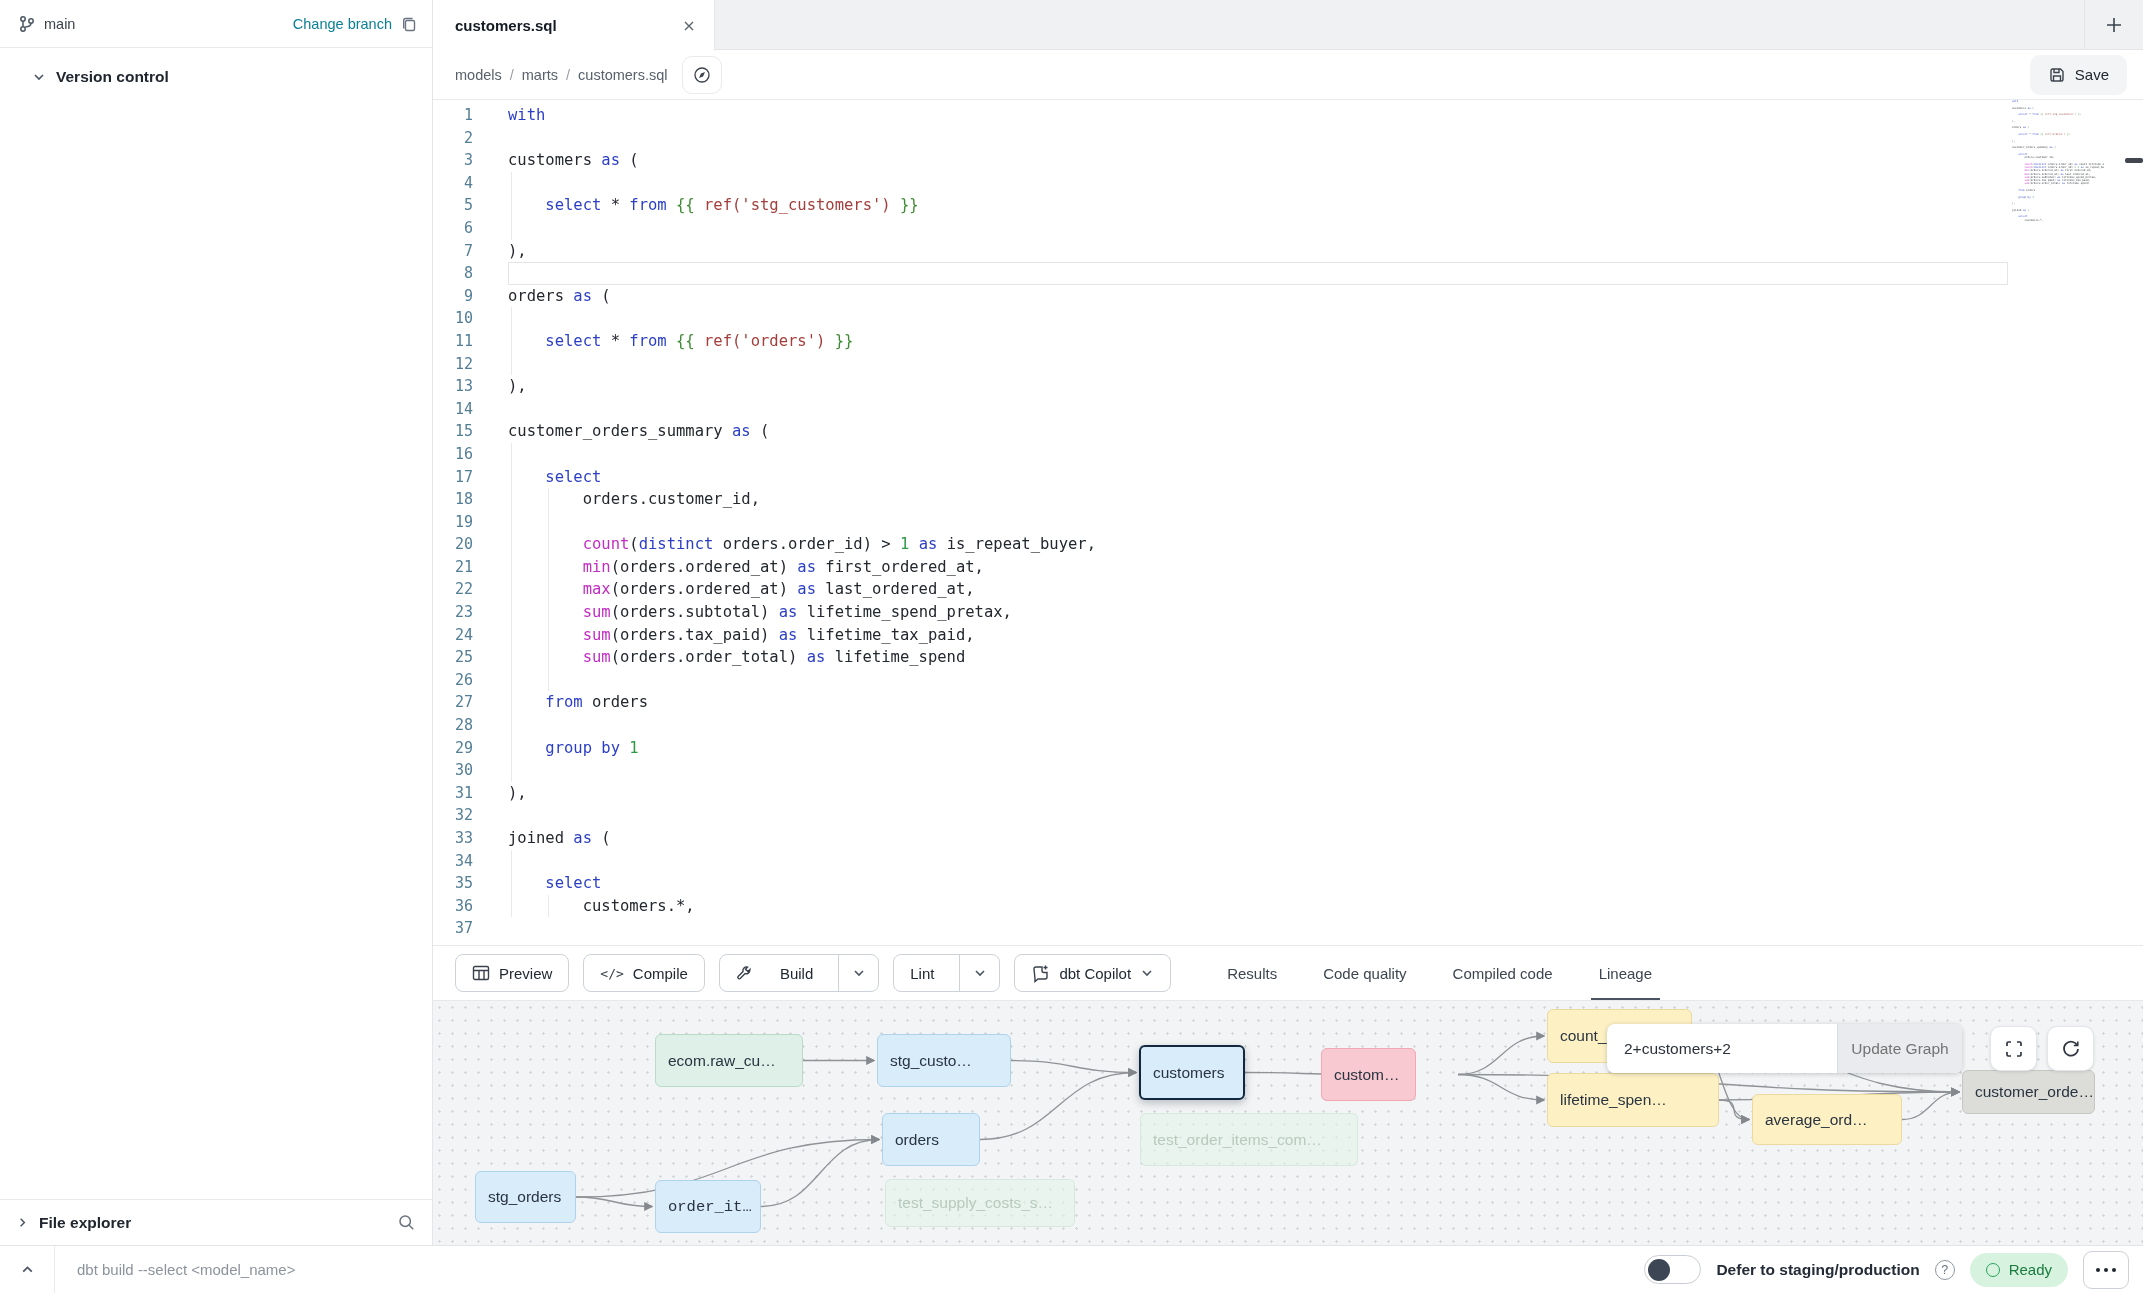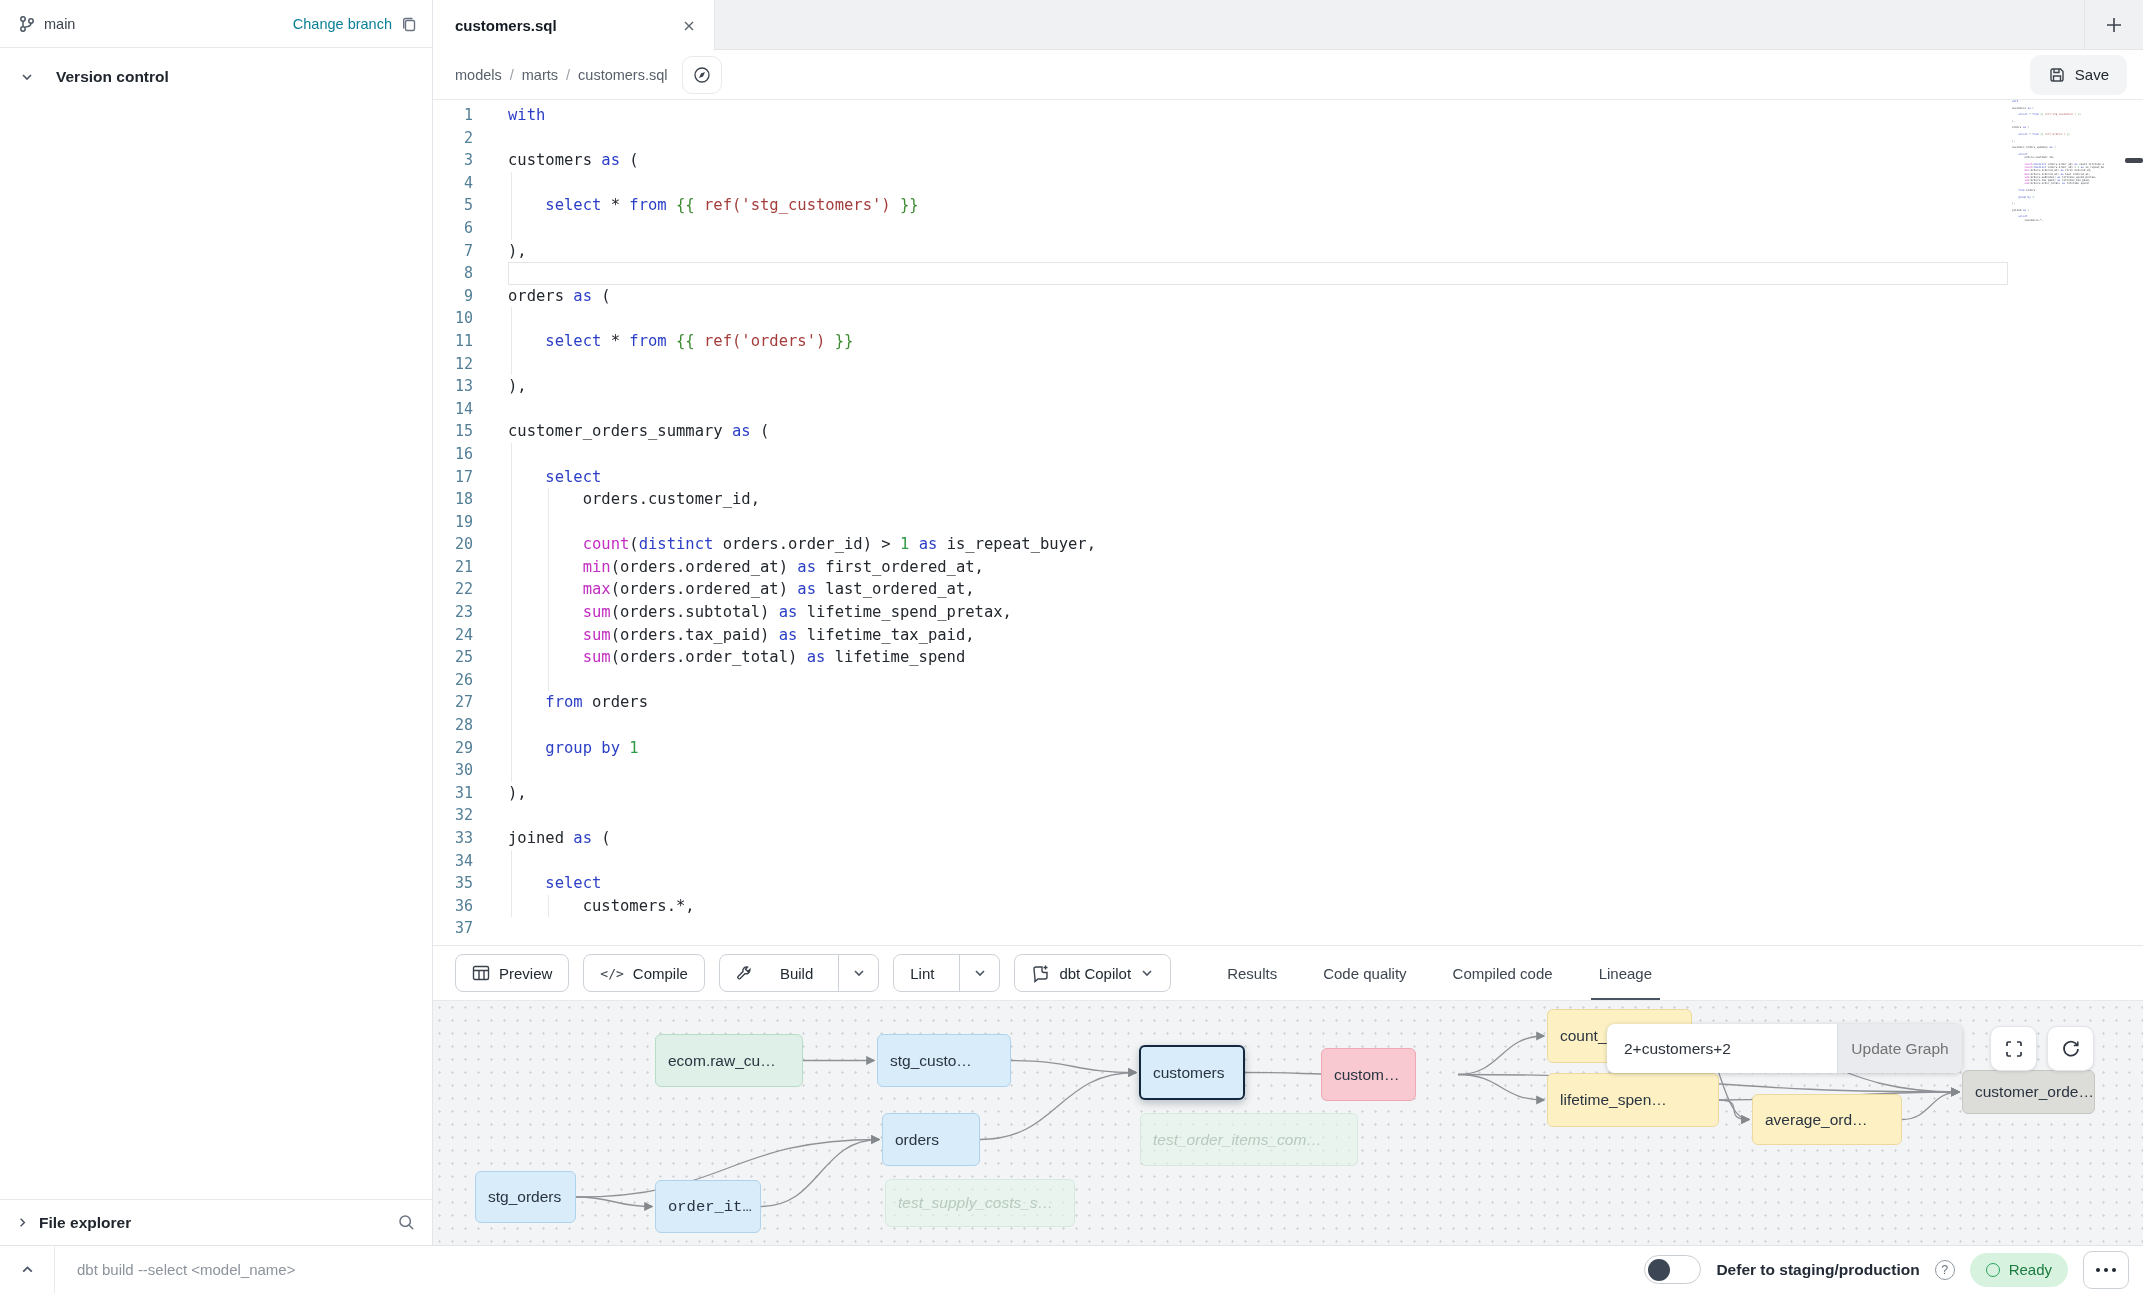--- a/index.html
+++ b/index.html
@@ -9,21 +9,21 @@
     width:2143px; height:1293px; }
 
   
   .sidebar { grid-row:1; grid-column:1; background:#fff; border-right:1px solid #e2e5e9;
     display:flex; flex-direction:column; }
   .sb-header { height:48px; border-bottom:1px solid #e8eaed; display:flex; align-items:center;
     padding:0 14px 0 18px; gap:8px; }
   .branch-name { font-size:14.5px; color:#3c434c; }
   .sb-header .spacer { flex:1; }
   .change-branch { font-size:14.5px; color:#0b7f96; cursor:pointer; }
-  .vc-row { display:flex; align-items:center; gap:22px; padding:20px 18px 14px 20px; }
+  .vc-row { display:flex; align-items:center; gap:10px; padding:20px 18px 14px 32px; }
   .vc-title { font-size:15.5px; font-weight:700; color:#20262e; }
   .pull-btn { margin:2px 10px 0 10px; height:53px; border:1px solid #cf8a2d; border-radius:8px;
     background:#fdf5d9; display:flex; align-items:stretch; cursor:pointer; overflow:hidden; }
   .pull-label { flex:1; display:flex; align-items:center; padding-left:17px; font-size:15px; color:#22282f; }
   .pull-caret { width:44px; border-left:1px solid #cf8a2d; display:flex; align-items:center; justify-content:center; }
   .sb-fill { flex:1; }
   .fe-row { height:46px; border-top:1px solid #e8eaed; display:flex; align-items:center;
     gap:10px; padding:0 16px; cursor:pointer; }
   .fe-title { font-size:15.5px; font-weight:700; color:#20262e; flex:1; }
 
@@ -87,21 +87,21 @@
     background-size:13px 13px; }
   .edges { position:absolute; left:0; top:0; }
   .node { position:absolute; border-radius:6px; border:1px solid; display:flex; align-items:center;
     padding:0 12px; font-size:15.5px; color:#2a3440; white-space:nowrap; overflow:hidden; cursor:pointer; }
   .node.source { background:#def0e7; border-color:#b9dcc9; }
   .node.model { background:#d9ecf9; border-color:#aed3ec; }
   .node.selected { border:2.5px solid #13273f; box-shadow:0 3px 9px rgba(25,45,65,.28); }
   .node.semantic { background:#f8c9d1; border-color:#efa8b4; }
   .node.metric { background:#fdf1c4; border-color:#ecd9a0; }
   .node.saved_query { background:#dcddd9; border-color:#c6c7c2; }
-  .node.test { background:rgba(228,243,234,.6); border-color:rgba(206,229,216,.7); color:#b6cabf;font-style:italic; }
+  .node.test { background:rgba(228,243,234,.6); border-color:rgba(206,229,216,.7); color:#b6cabf; }
   .graph-search { position:absolute; left:1174px; top:23px; height:49px; display:flex;
     border-radius:8px; box-shadow:0 1px 5px rgba(20,30,40,.22); background:#fff; }
   .gs-input { width:230px; display:flex; align-items:center; padding-left:17px; font-size:15.5px;
     color:#2b323b; border-radius:8px 0 0 8px; cursor:text; }
   .gs-btn { width:125px; border:none; border-left:1px solid #dadde0; background:#e9ebee;
     border-radius:0 8px 8px 0; font-size:15.5px; color:#737373; cursor:pointer;
     font-family:"Liberation Sans",sans-serif; }
   .icon-btn { position:absolute; top:25px; width:47px; height:45px; background:#fff;
     border:1px solid #e3e5e8; border-radius:10px; box-shadow:0 1px 3px rgba(20,30,40,.12);
     display:flex; align-items:center; justify-content:center; cursor:pointer; }

